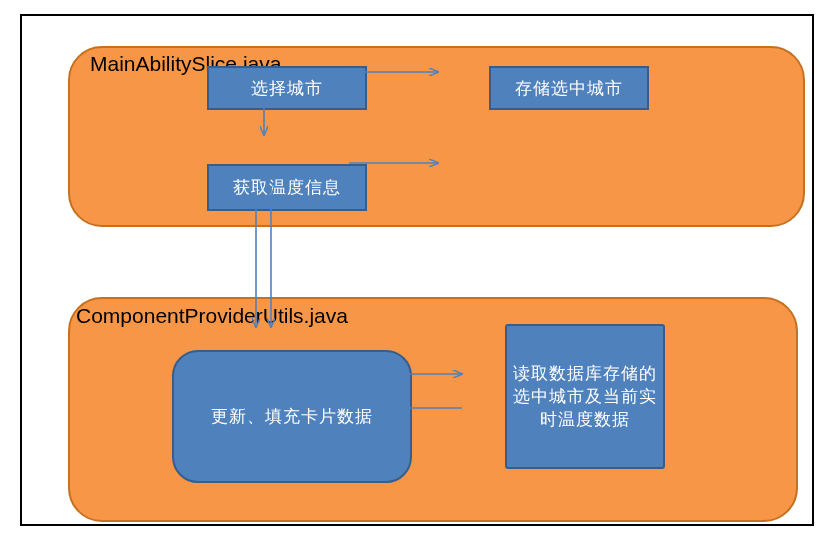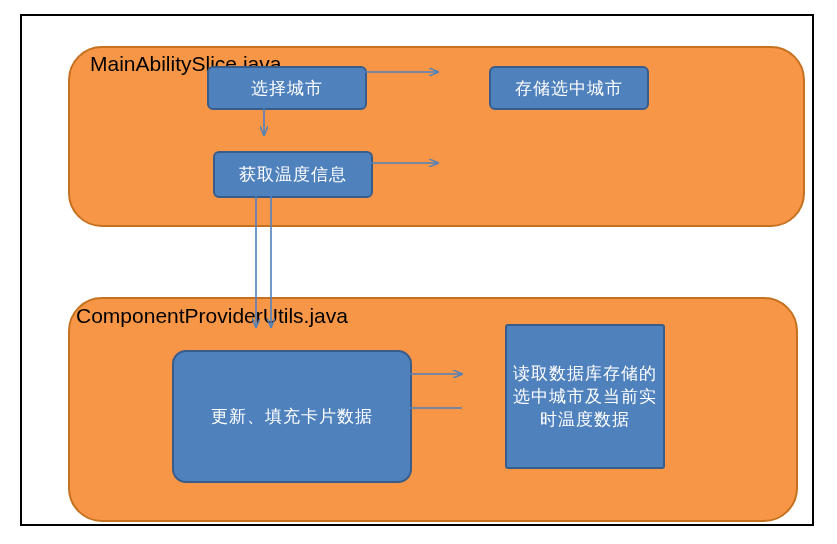--- a/index.html
+++ b/index.html
@@ -63,30 +63,30 @@
     background: #4F81BD;
     border: 2px solid #385D8A;
     box-sizing: border-box;
     color: #ffffff;
     display: flex;
     align-items: center;
     justify-content: center;
     text-align: center;
     font-size: 17px;
     line-height: 23px;
-    border-radius: 6px;
+    border-radius: 0;
     letter-spacing: 1px;
     padding: 2px 6px;
   }
   .node-select-city   { left: 185px; top: 50px;  width: 160px; height: 44px; }
   .node-store-city    { left: 443px; top: 50px;  width: 160px; height: 44px; margin-left: 24px; }
-  .node-get-temp      { left: 185px; top: 135px; width: 160px; height: 47px; margin-left: 6px; }
+  .node-get-temp      { left: 185px; top: 148px; width: 160px; height: 47px; }
   .node-store-temp    { left: 443px; top: 140px; width: 160px; height: 47px; }
   .node-update-card   { left: 150px; top: 334px; width: 240px; height: 133px;
-                        border-radius: 14px; text-align: right; }
+                        border-radius: 26px; text-align: right; }
   .node-read-db       { left: 467px; top: 308px; width: 160px; height: 145px;
                         border-radius: 3px; margin-left: 16px; }
 
   
   .arrows {
     position: absolute;
     left: 0; top: 0;
     width: 837px; height: 544px;
     pointer-events: none;
   }

